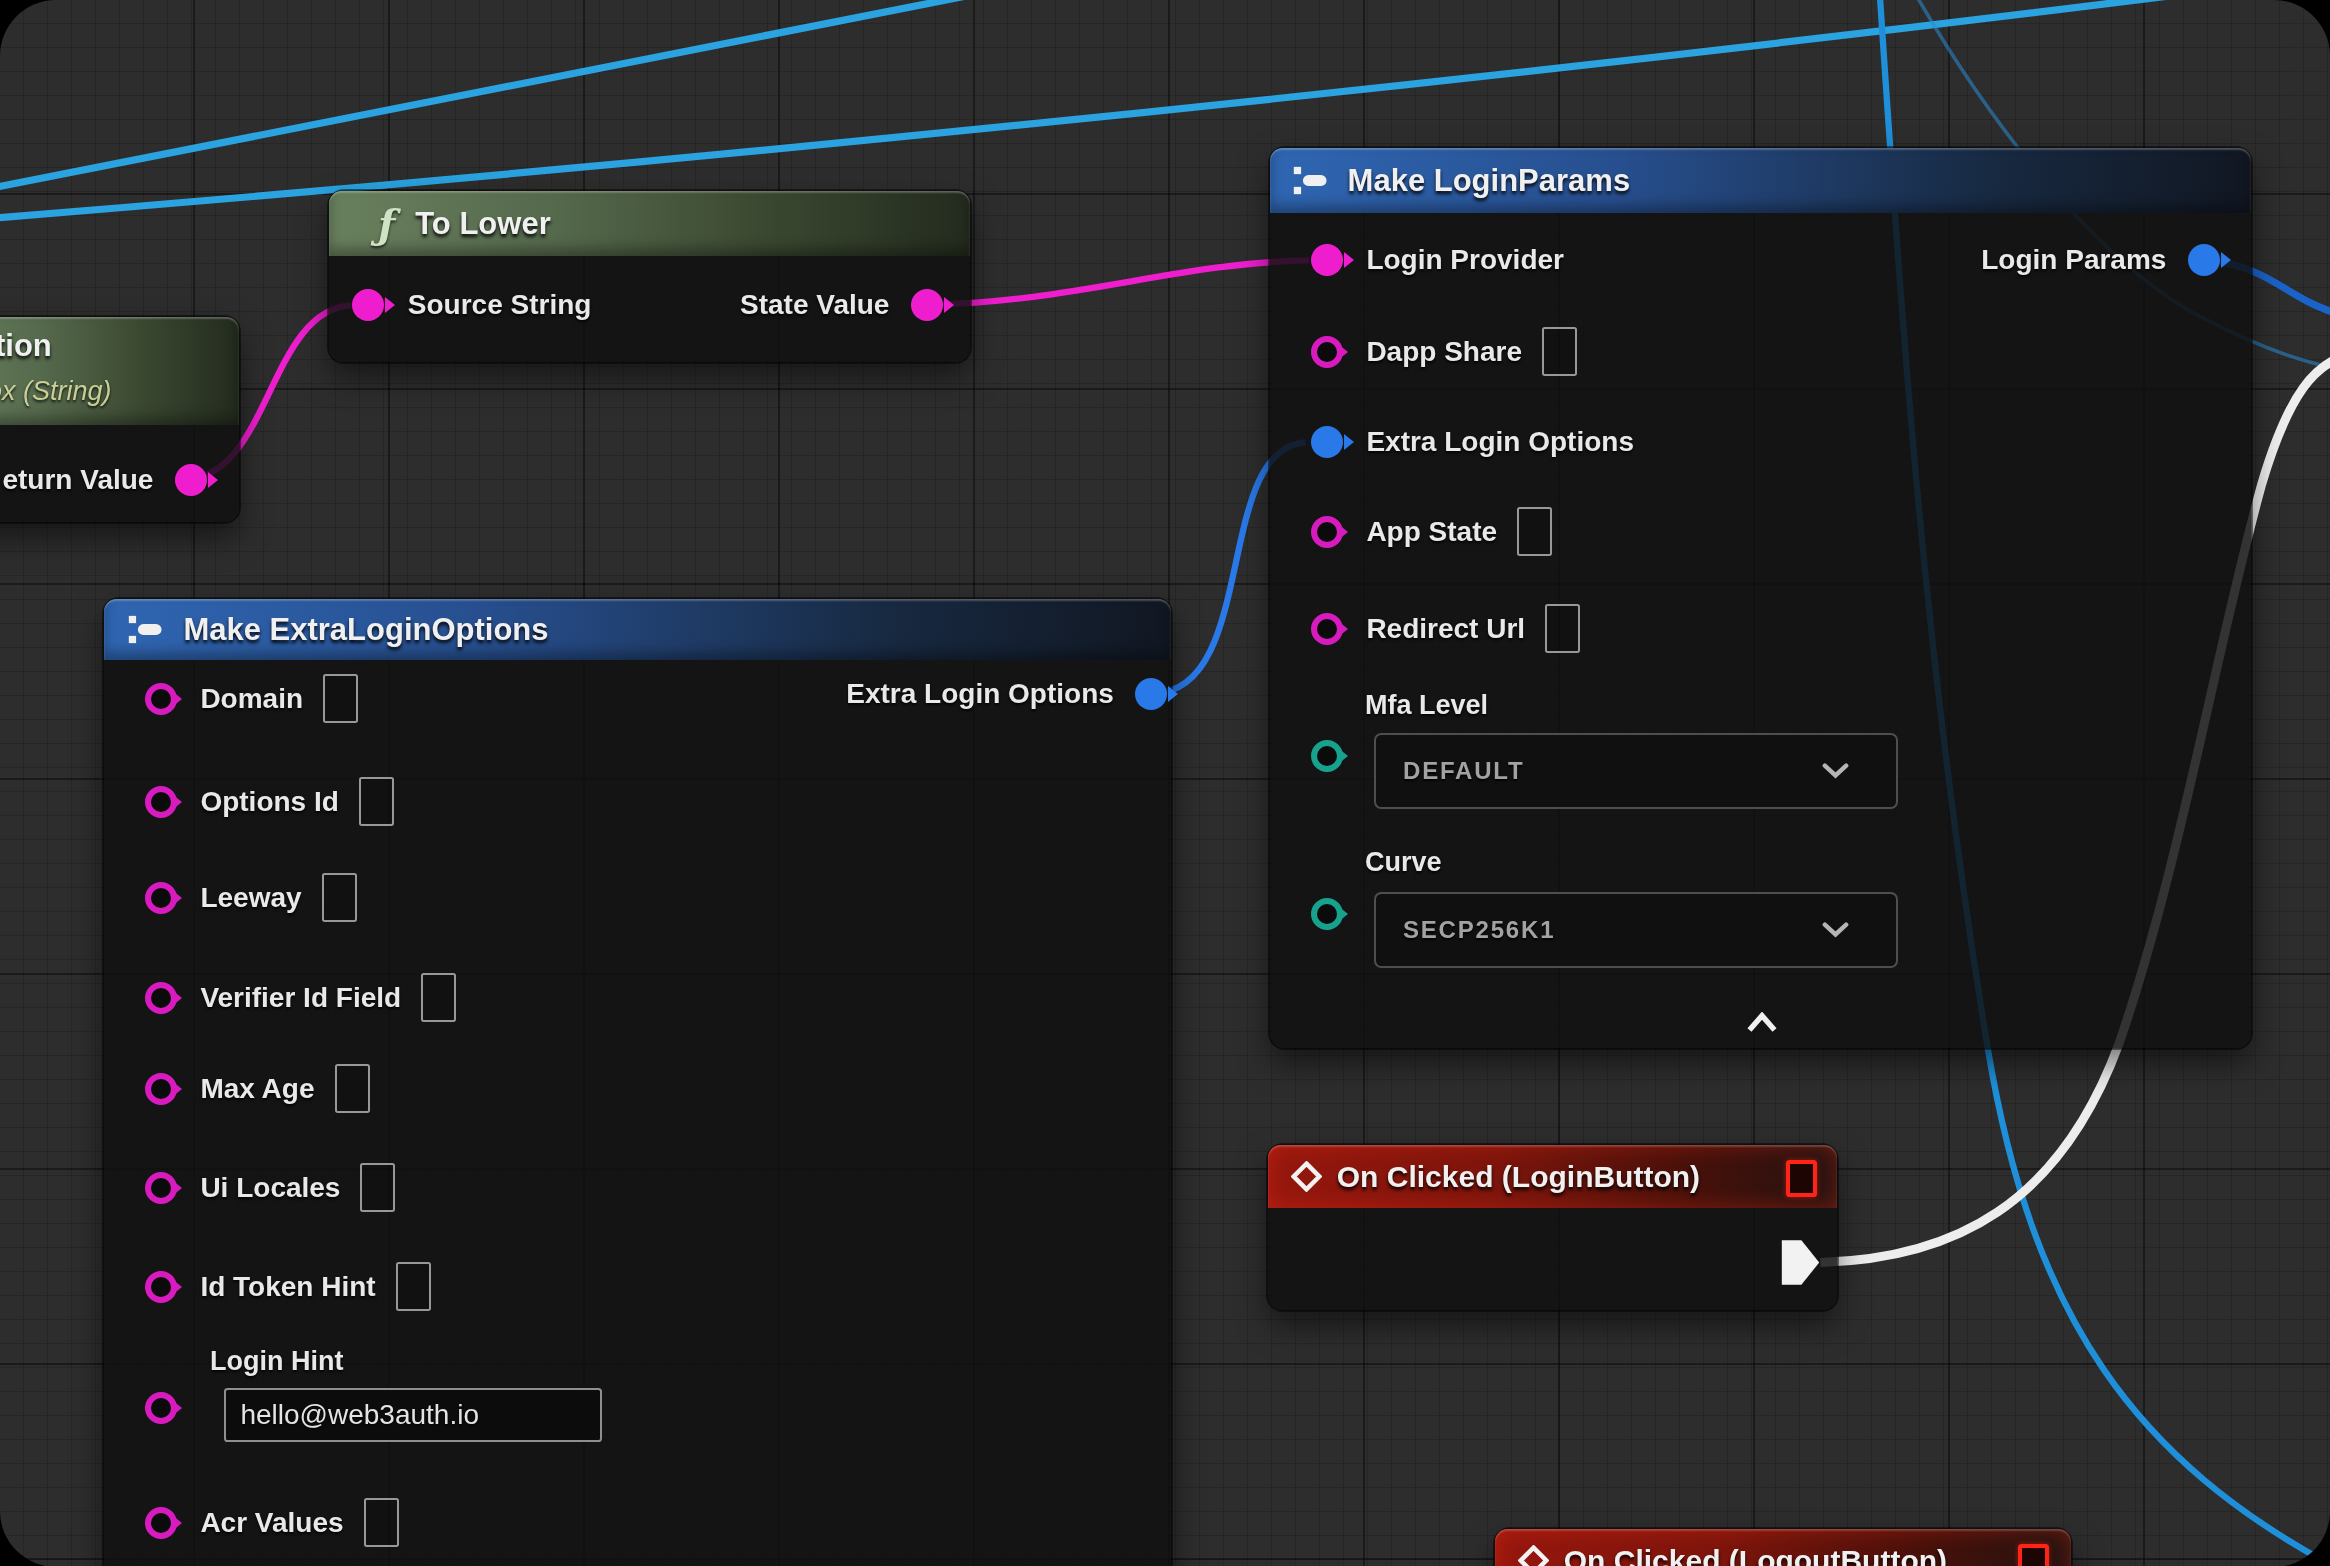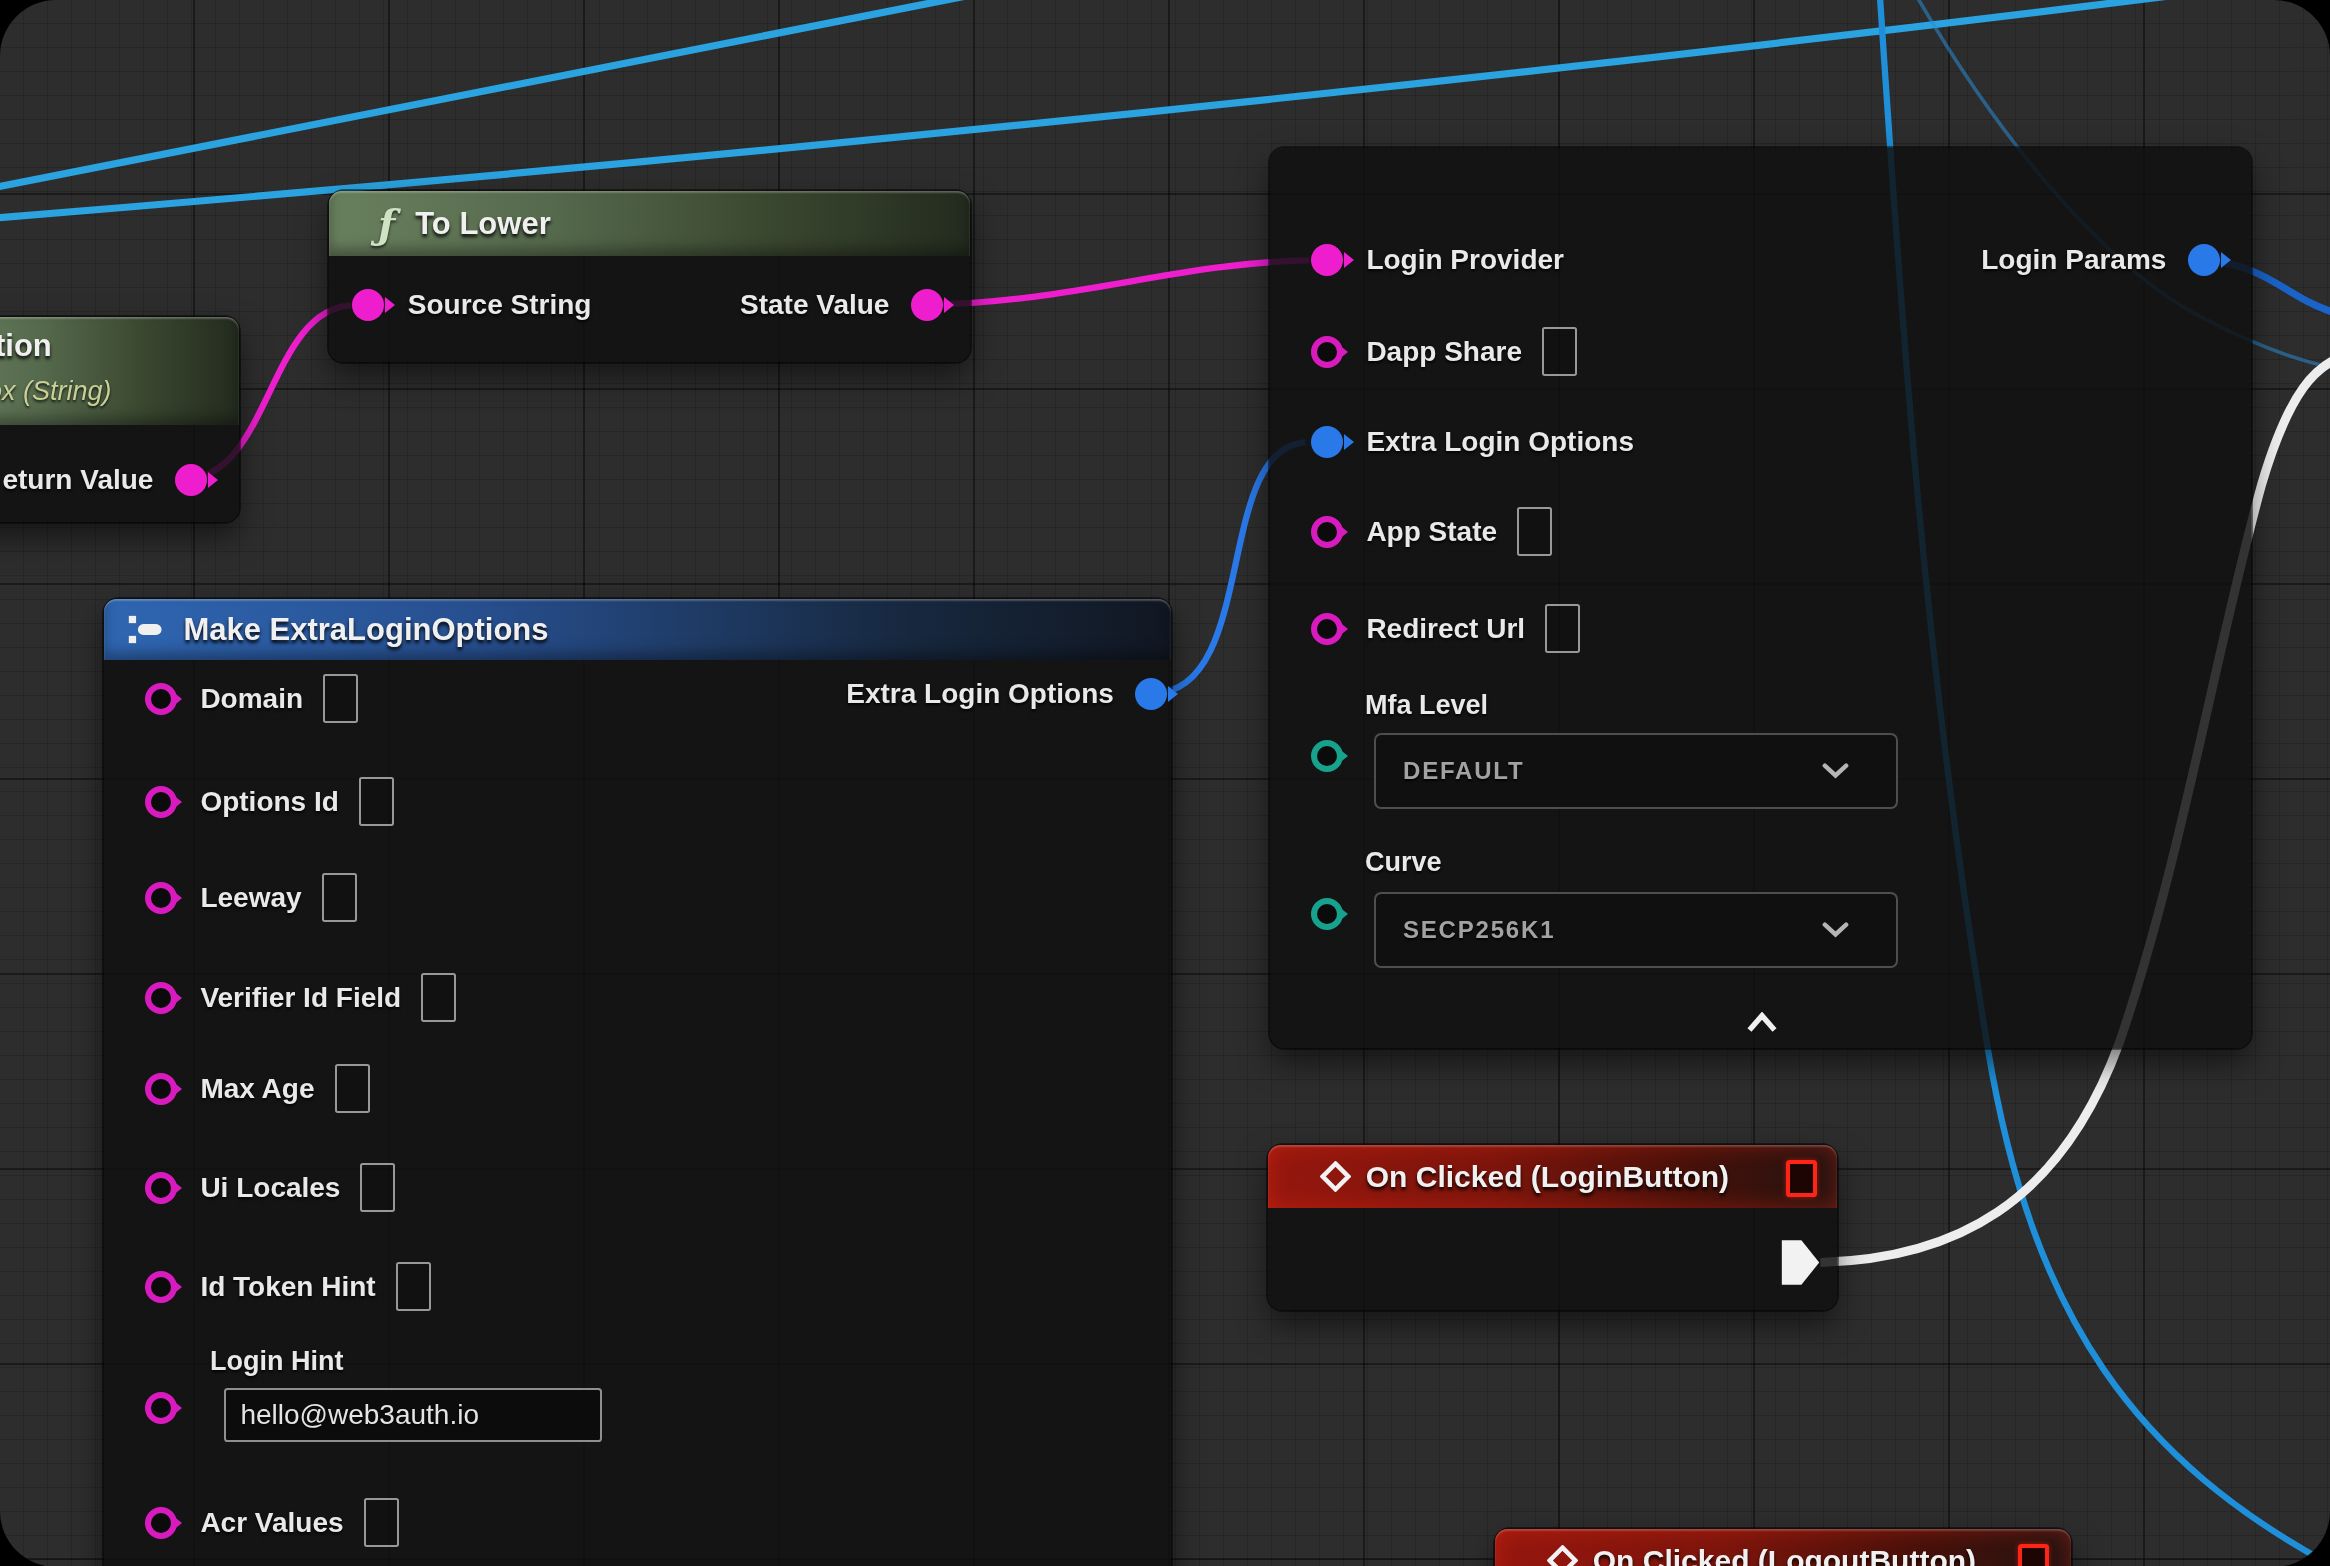--- a/index.html
+++ b/index.html
@@ -13,21 +13,21 @@
       #2d2d2d;}
   svg.wires{position:absolute;left:0;top:0;z-index:1;}
 
   .node{position:absolute;z-index:2;background:rgba(16,16,16,0.84);border-radius:14.4px;
     box-shadow:0 0 0 1.8px rgba(0,0,0,0.6), 0 14.4px 31px rgba(0,0,0,0.5);}
   .hdr{position:relative;border-radius:12.6px 12.6px 0 0;display:flex;align-items:center;
     box-shadow:inset 0 1.8px 1.8px rgba(255,255,255,0.28), inset 0 -7.2px 12.6px rgba(0,0,0,0.35);}
   .hdr-green{background:linear-gradient(90deg,#69805e 0%,#55694c 35%,#39462f 70%,#232b1e 100%);}
   .hdr-blue{background:linear-gradient(90deg,#2f66b2 0%,#274f8f 35%,#17283f 75%,#111722 100%);}
   .hdr-red{background:linear-gradient(90deg,#96170e 0%,#7c150c 40%,#46110a 75%,#251311 100%);
-    box-shadow:inset 0 1.8px 1.8px rgba(255,255,255,0.22), inset 0 0 21.6px rgba(255,45,20,0.35);padding-left:29px;}
+    box-shadow:inset 0 1.8px 1.8px rgba(255,255,255,0.22), inset 0 0 21.6px rgba(255,45,20,0.35);}
   .title{font-weight:bold;font-size:31px;color:#f0f0f0;text-shadow:0 2.7px 3.6px rgba(0,0,0,0.9);white-space:nowrap;}
   .subtitle{font-style:italic;font-size:27px;color:#c9cf96;text-shadow:0 1.8px 2.7px rgba(0,0,0,0.8);white-space:nowrap;}
   .fn-glyph{font-family:"DejaVu Serif",serif;font-style:italic;font-weight:bold;font-size:40px;color:#cfe3c4;
     text-shadow:0 1.8px 2.7px rgba(0,0,0,0.7);line-height:1;}
 
   .pin-row{position:absolute;display:flex;align-items:center;height:63px;}
   .pin-label{font-weight:bold;font-size:28px;color:#e9e9e9;text-shadow:0 1.8px 2.7px rgba(0,0,0,0.85);white-space:nowrap;}
   .pin{position:relative;flex:none;border-radius:50%;}
   .pin.filled{width:32px;height:32px;background:var(--c);}
   .pin.hollow{width:20px;height:20px;border:6.3px solid var(--c);background:rgba(10,10,10,0.9);}
@@ -145,20 +145,28 @@
     <div class="textinput" style="left:101px;top:789px;width:360px;height:50px;">hello@web3auth.io</div>
 
     <div class="pin-row" style="left:41px;top:892px;">
       <div class="pin hollow mr" style="--c:#d81bbf;"></div>
       <span class="pin-label">Acr Values</span>
       <div class="valuebox"></div>
     </div>
   </div>
 
   <div class="node" style="left:1270px;top:148px;width:981px;height:900px;">
+    <div class="hdr hdr-blue" style="height:65px;">
+      <svg class="make-icon" width="40" height="31" viewBox="0 0 44 34" style="margin-left:21.6px;">
+        <rect x="2" y="2" width="8" height="8" fill="#f0f0f0"></rect>
+          <rect x="2" y="24" width="8" height="8" fill="#f0f0f0"></rect>
+        <rect x="12" y="11" width="26" height="12" rx="6" fill="#f0f0f0"></rect>
+      </svg>
+      <span class="title" style="margin-left:16px;">Make LoginParams</span>
+    </div>
 
     <div class="pin-row" style="right:31px;top:80px;">
       <span class="pin-label">Login Params</span>
       <div class="pin filled ml" style="--c:#2979e8;"></div>
     </div>
     <div class="pin-row" style="left:41px;top:80px;">
       <div class="pin filled mr" style="--c:#ee1ecf;"></div>
       <span class="pin-label">Login Provider</span>
     </div>
     <div class="pin-row" style="left:41px;top:172px;">

